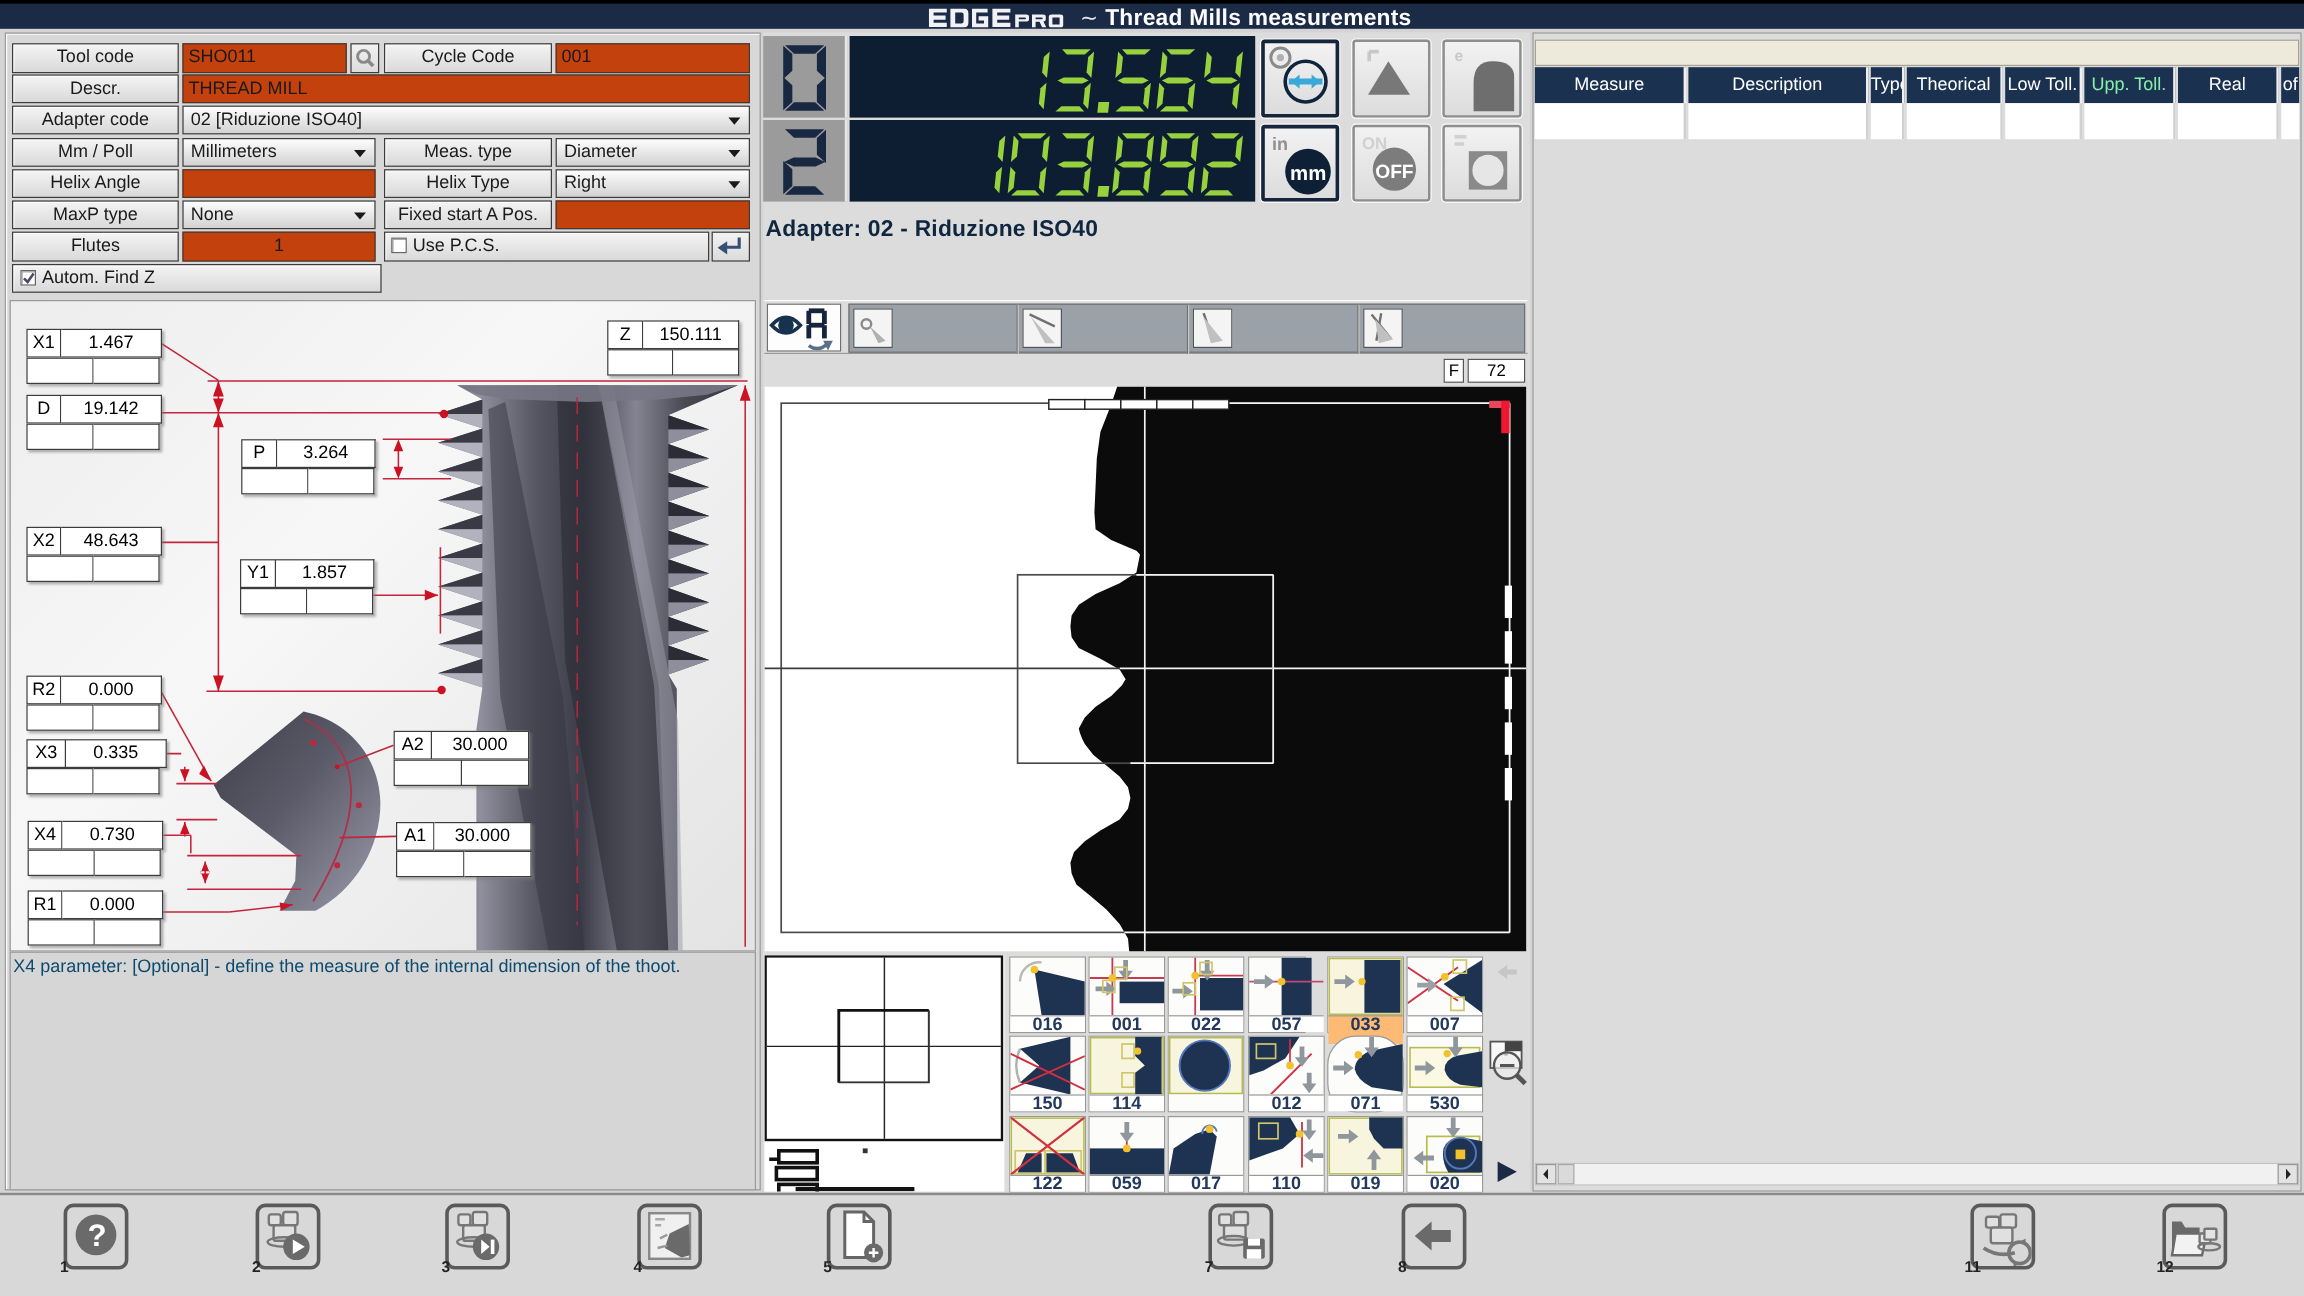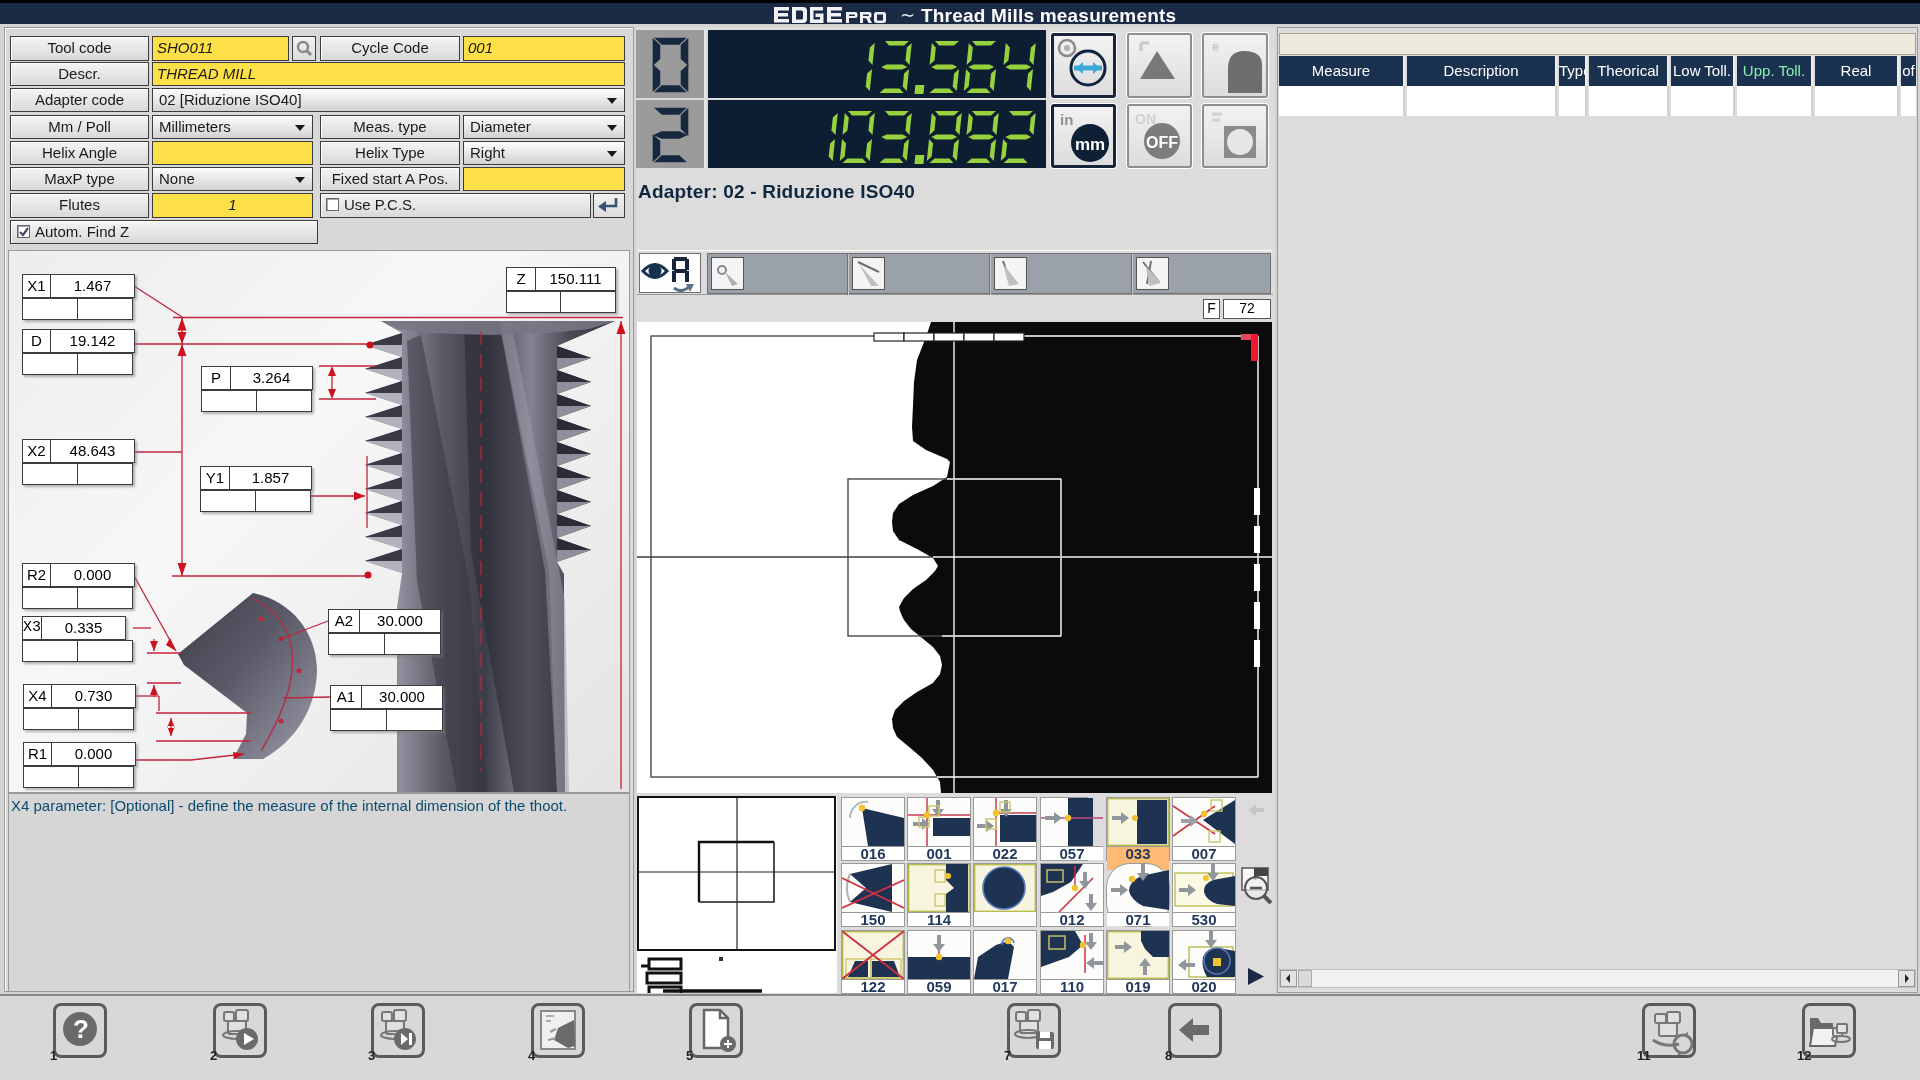--- a/index.html
+++ b/index.html
@@ -9,22 +9,22 @@
   
   #titlebar { position:absolute; left:0; top:0; width:1920px; height:24px;
     background:#1b2b45; border-top:3px solid #000; }
   #titlebar .ttl { position:absolute; left:921px; top:2px; color:#fdfdff; font-size:19px; letter-spacing:0.2px;font-weight:bold; }
   
   .panel { position:absolute; background:#d8d8d8; box-shadow:inset 1px 1px 0 #fefefe; }
   
   .lbl { position:absolute; background:linear-gradient(#f4f4f4,#d9d9d9);
     border:1px solid #3c3c3c; box-shadow:1px 1px 0 #fff inset; color:#1a1a1a;
     font-size:15px; text-align:center; line-height:22px; }
-  .inp { position:absolute; background:#fde047; border:1px solid #3c3c3c;
-    color:#1a1a1a; font-size:15px; line-height:22px; padding-left:4px;font-style:italic; }
+  .inp { position:absolute; background:#c2410c; border:1px solid #3c3c3c;
+    color:#1a1a1a; font-size:15px; line-height:22px; padding-left:4px; }
   .cmb { position:absolute; background:linear-gradient(#fdfdfd,#d2d2d2);
     border:1px solid #3c3c3c; color:#1a1a1a; font-size:15px; line-height:22px;
     padding-left:6px; }
   .cmb:after { content:""; position:absolute; right:7px; top:9px; width:0; height:0;
     border:5px solid transparent; border-top:6px solid #1a1a1a; }
   .chkbox { position:absolute; width:13px; height:13px; background:#fff;
     border:1px solid #666; box-shadow:1px 1px 0 #aaa inset; }
   
   .pbox { position:absolute; }
   .pbox .r1 { position:absolute; left:0; top:0; height:24px; display:flex; }
@@ -306,21 +306,21 @@
         <div class="plbl" style="width:29px;">R2</div>
         <div class="pval" style="width:84px;">0.000</div>
       </div>
       <div class="r2">
         <div class="pc" style="width:56px;"></div>
         <div class="pc" style="width:55px;border-left:none;"></div>
       </div>
     </div>
 <div class="pbox" style="left:13px;top:365px;">
       <div class="r1">
-        <div class="plbl" style="width:20px;font-family:Liberation Mono, monospace;">X3</div>
+        <div class="plbl" style="width:33px;">X3</div>
         <div class="pval" style="width:84px;">0.335</div>
       </div>
       <div class="r2">
         <div class="pc" style="width:56px;"></div>
         <div class="pc" style="width:55px;border-left:none;"></div>
       </div>
     </div>
 <div class="pbox" style="left:14px;top:433px;">
       <div class="r1">
         <div class="plbl" style="width:29px;">X4</div>

